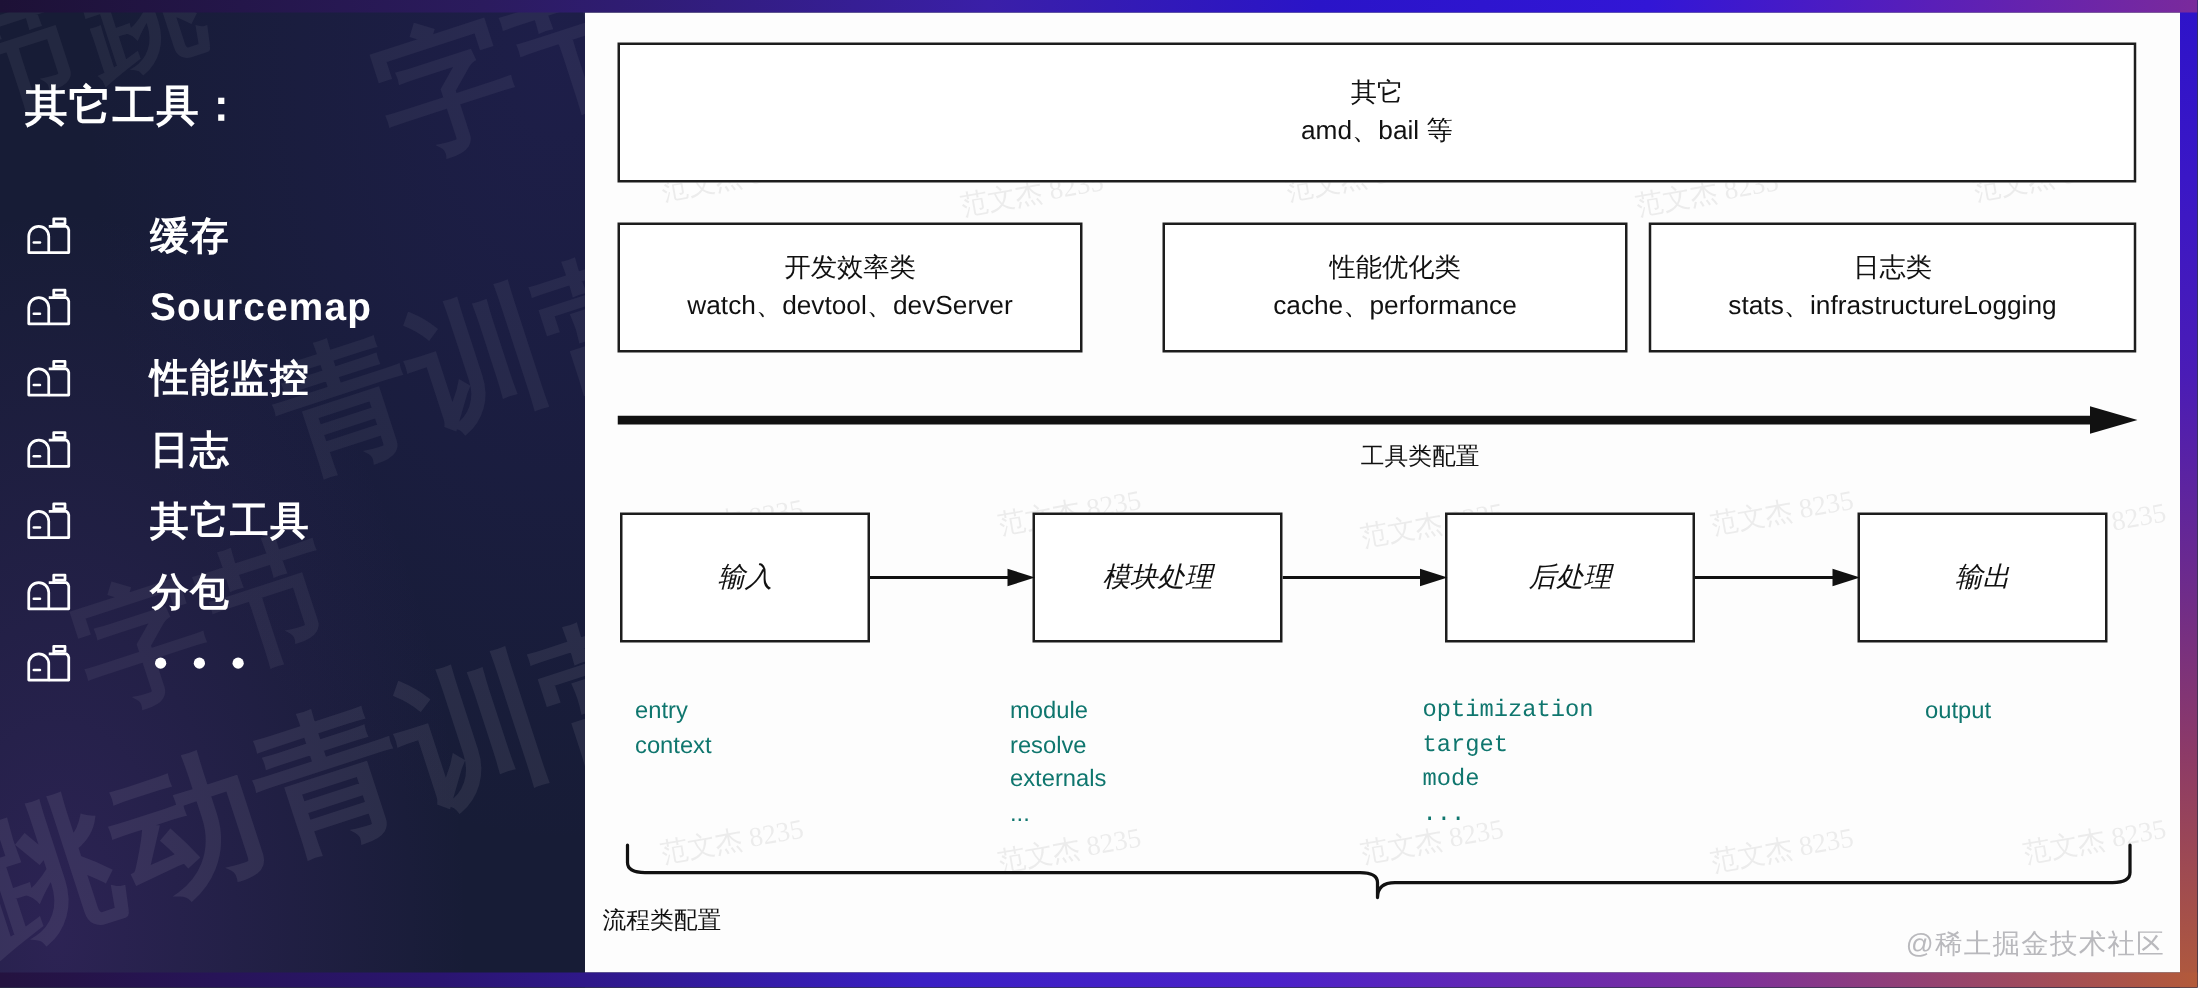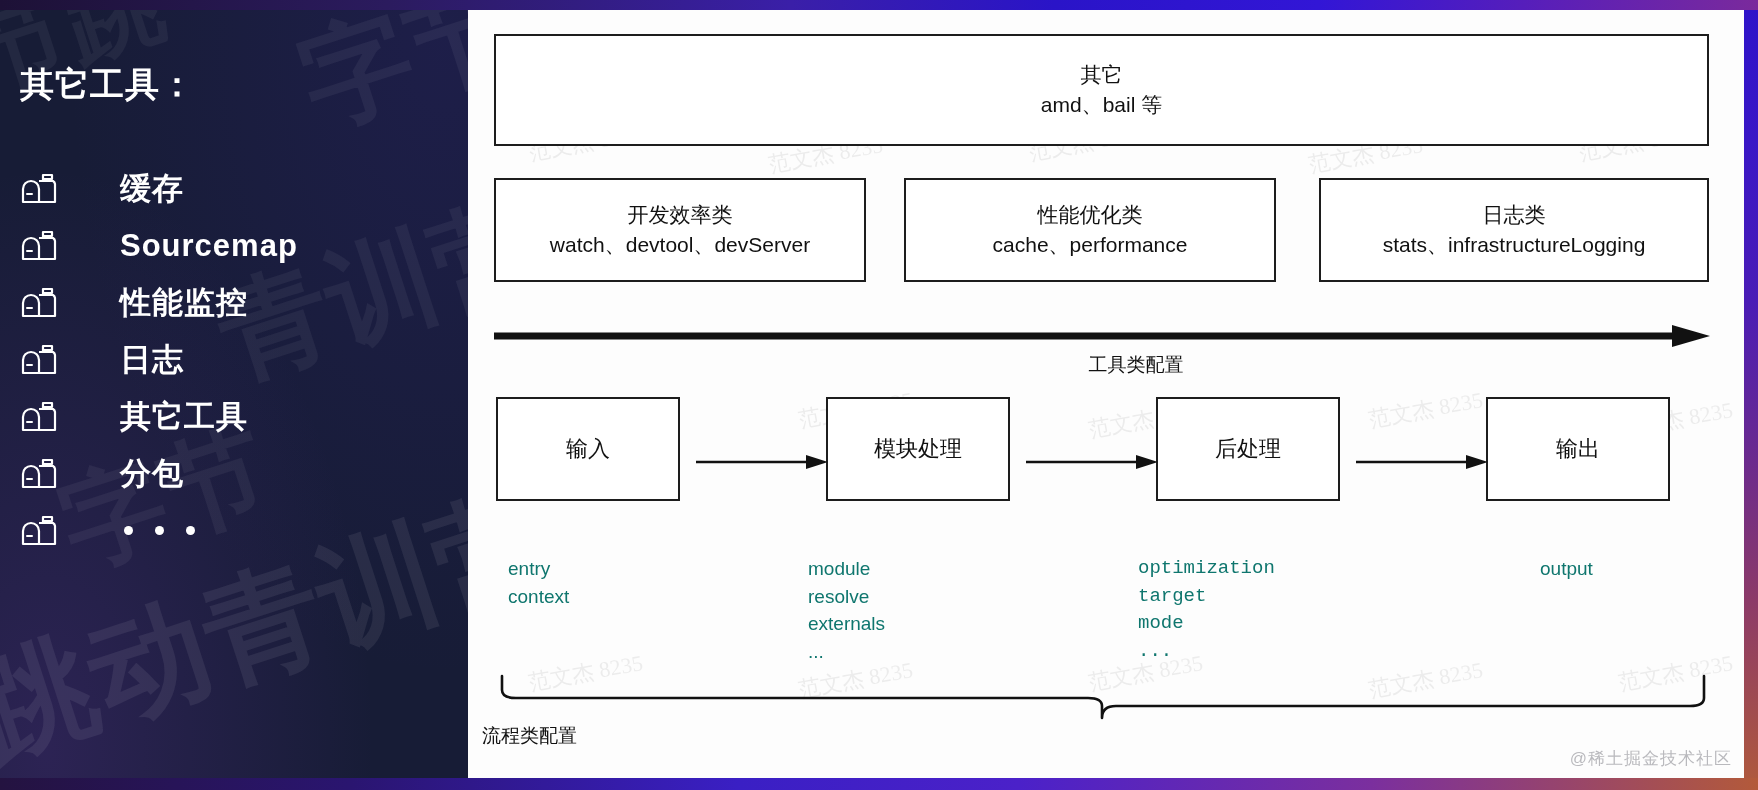--- a/index.html
+++ b/index.html
@@ -158,21 +158,21 @@
     font-family: "Liberation Serif", serif;
     transform: rotate(-10deg);
     white-space: nowrap;
     pointer-events: none;
     user-select: none;
   }
   .credit {
     position: absolute;
     right: 12px;
     bottom: 8px;
-    font-size: 17px;
+    font-size: 22px;
     color: rgba(90,90,100,0.42);
     letter-spacing: 1px;
     user-select: none;
   }
 
   
   .dbox {
     position: absolute;
     border: 2px solid #1d1d1d;
     background: #ffffff;
@@ -182,24 +182,24 @@
     align-items: center;
     justify-content: center;
     text-align: left;
     color: #111;
   }
   .dbox .l1 { font-size: 21px; line-height: 1.45; }
   .dbox .l2 { font-size: 21px; line-height: 1.45; }
 
   .box-other   { left: 26px;   top: 24px;  width: 1215px; height: 112px; }
   .box-cat-1   { left: 26px;   top: 168px; width: 372px;  height: 104px; }
-  .box-cat-2   { left: 436px;  top: 168px; width: 372px;  height: 104px; }
+  .box-cat-2   { left: 462px;  top: 168px; width: 372px;  height: 104px; }
   .box-cat-3   { left: 851px;  top: 168px; width: 390px;  height: 104px; }
 
-  .flow-box { width: 184px; height: 104px; top: 387px; }
+  .flow-box { width: 200px; height: 104px; top: 400px; font-style: italic; }
   .flow-1 { left: 28px; }
   .flow-2 { left: 358px; }
   .flow-3 { left: 688px; }
   .flow-4 { left: 1018px; }
   .flow-box .l1 { font-size: 22px; }
 
   
   .long-arrow {
     position: absolute;
     left: 26px;

